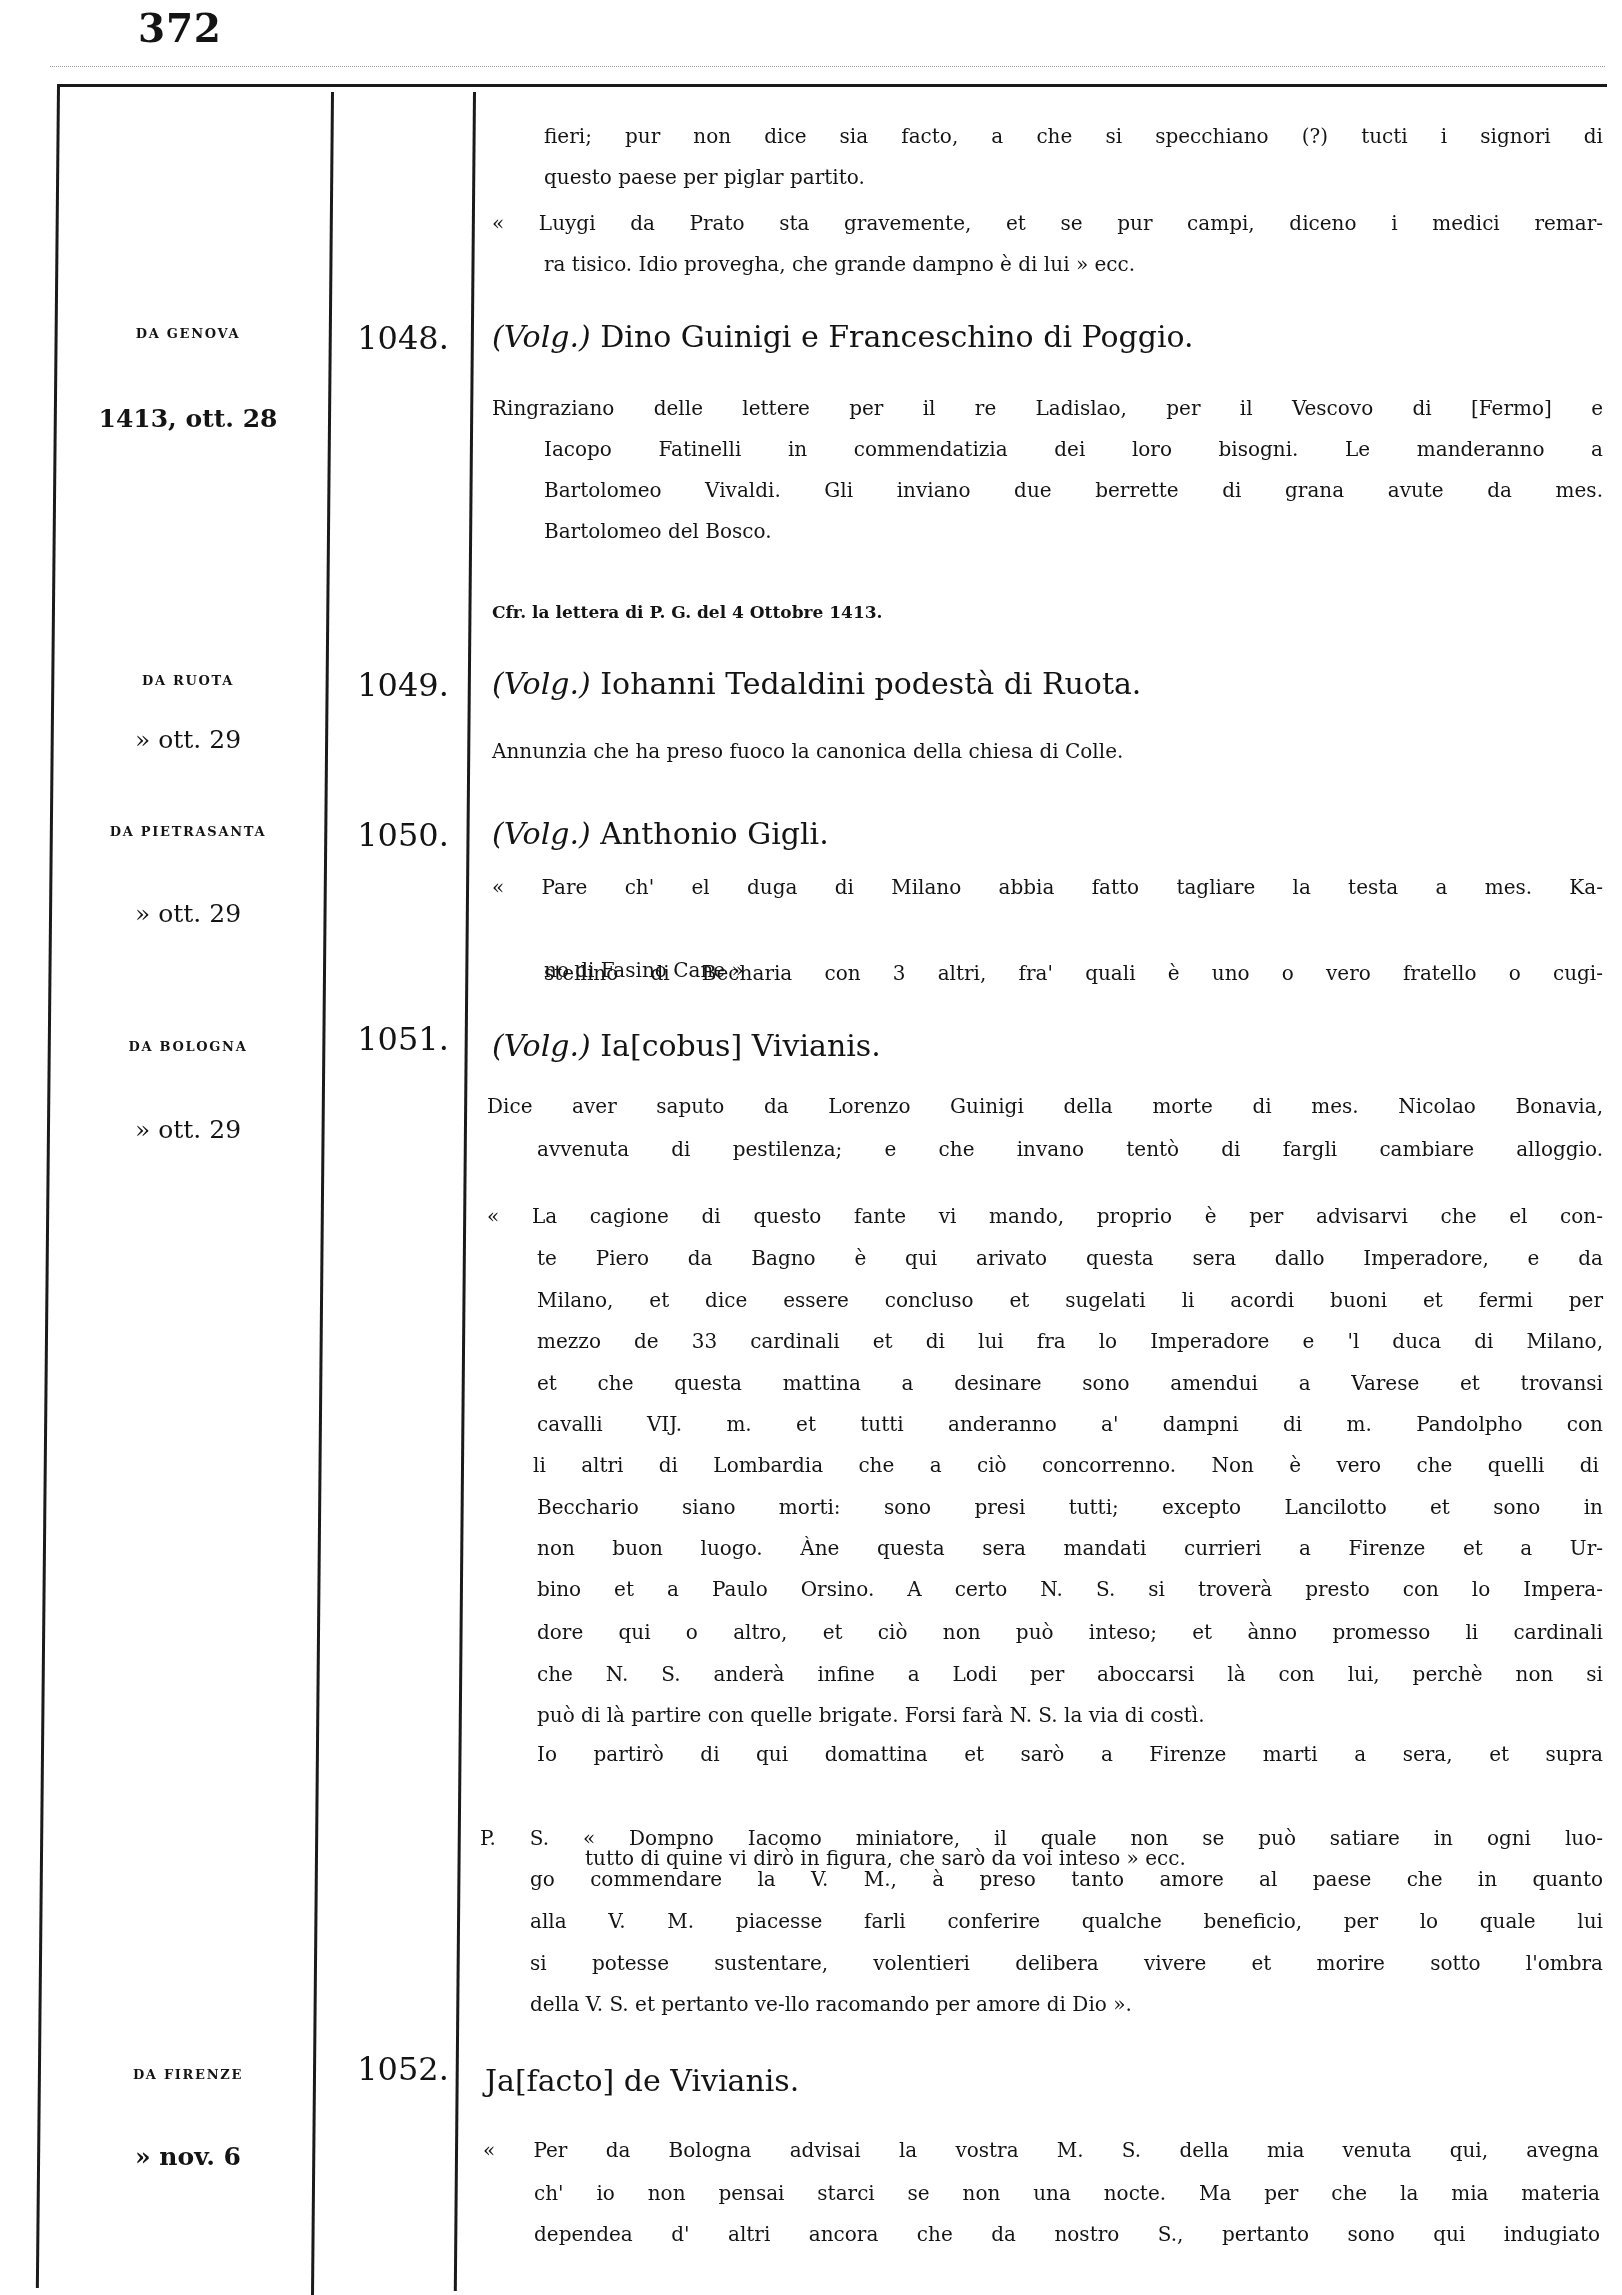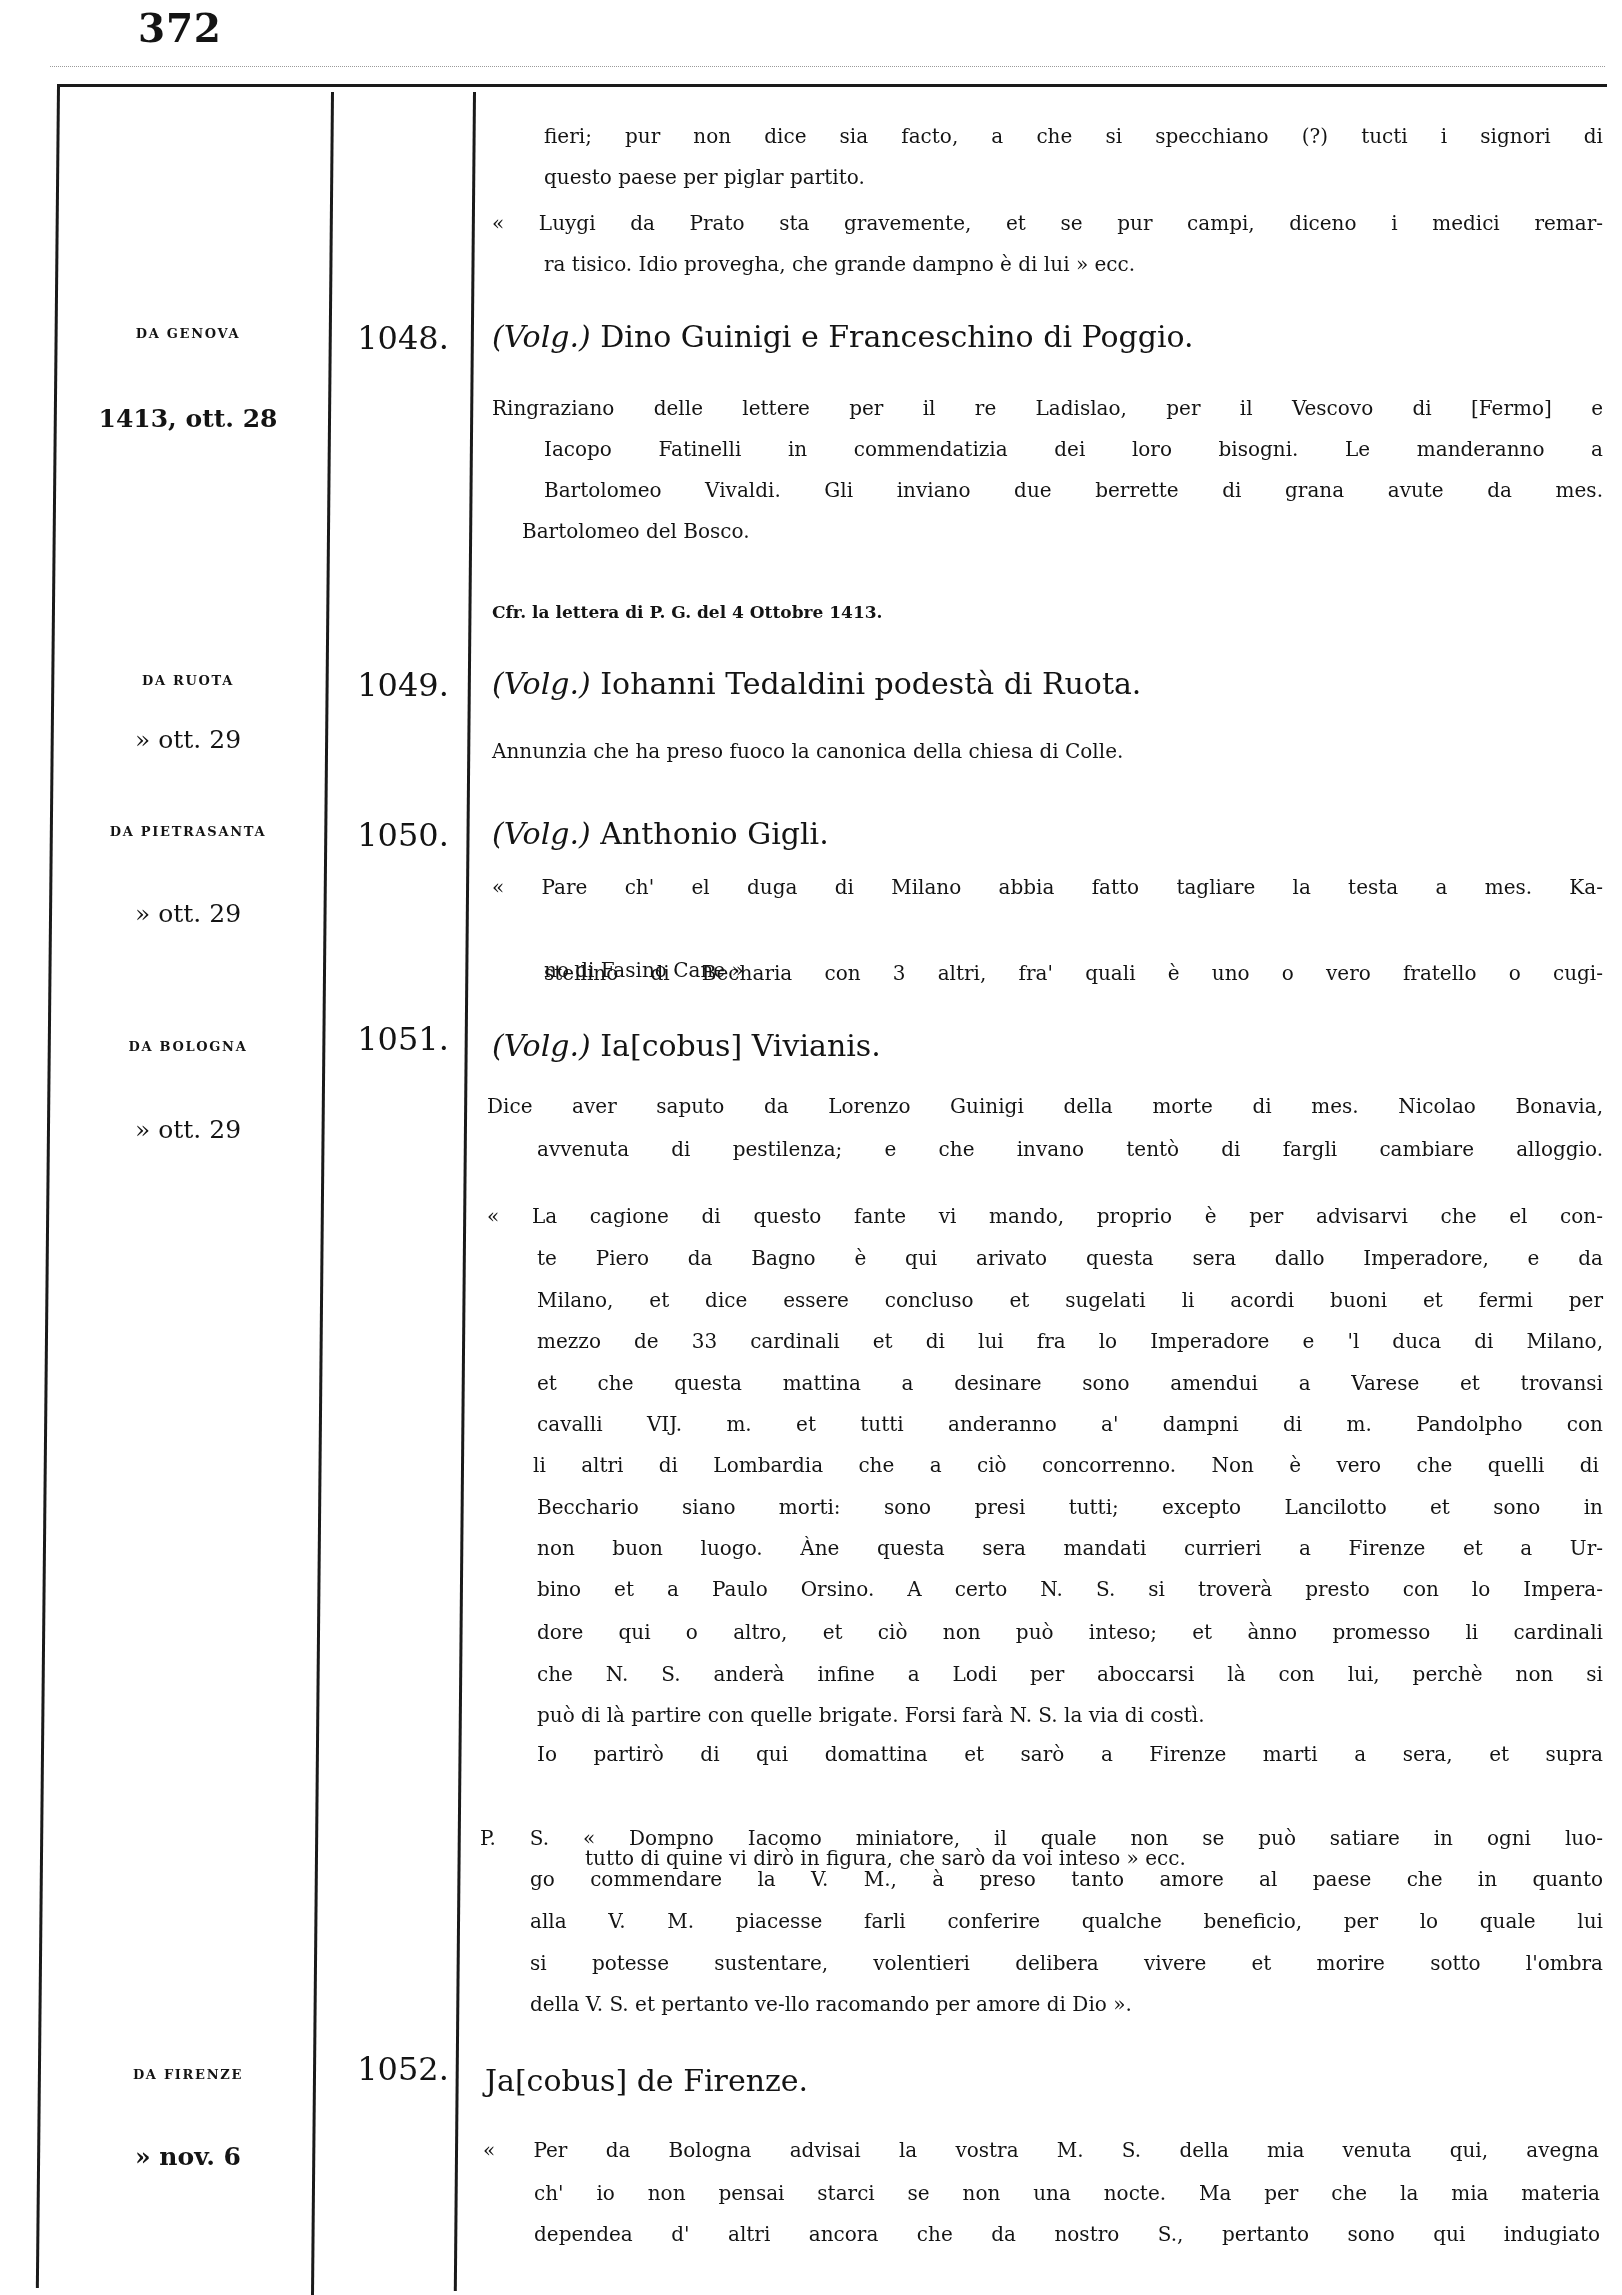--- a/index.html
+++ b/index.html
@@ -45,21 +45,21 @@
   <div class="abs place" style="top:326px;">DA GENOVA</div>
   <div class="abs date bold" style="top:404px;">1413, ott. 28</div>
   <div class="abs num" style="top:319px;">1048.</div>
   <div class="abs heading" style="left:492px; top:319px;">
     <i>(Volg.)</i>
     <span>Dino Guinigi e Franceschino di Poggio.</span>
   </div>
   <div class="line" style="left:492px; top:396px; width:1111px;"><span class="justify" style="width: 1111px;">Ringraziano delle lettere per il re Ladislao, per il Vescovo di [Fermo] e</span></div>
   <div class="line" style="left:544px; top:437px; width:1059px;"><span class="justify" style="width: 1059px;">Iacopo Fatinelli in commendatizia dei loro bisogni. Le manderanno a</span></div>
   <div class="line" style="left:544px; top:478px; width:1059px;"><span class="justify" style="width: 1059px;">Bartolomeo Vivaldi. Gli inviano due berrette di grana avute da mes.</span></div>
-  <div class="line" style="left:522px; top:519px;text-align:right;">Bartolomeo del Bosco.</div>
+  <div class="line" style="left:544px; top:519px;text-align:right;">Bartolomeo del Bosco.</div>
   <div class="abs cfr" style="left:492px; top:602px;">Cfr. la lettera di P. G. del 4 Ottobre 1413.</div>
 </div>
 
 <div>
   <div class="abs place" style="top:673px;">DA RUOTA</div>
   <div class="abs date" style="top:725px;">» ott. 29</div>
   <div class="abs num" style="top:666px;">1049.</div>
   <div class="abs heading" style="left:492px; top:666px;">
     <i>(Volg.)</i>
     <span>Iohanni Tedaldini podestà di Ruota.</span>
@@ -119,19 +119,19 @@
     <div class="line" style="left:530px; top:1951px; width:1073px;"><span class="justify" style="width: 1073px;">si potesse sustentare, volentieri delibera vivere et morire sotto l'ombra</span></div>
     <div class="line" style="left:530px; top:1992px;">della V. S. et pertanto ve-llo racomando per amore di Dio ».</div>
   </div>
 </div>
 
 <div>
   <div class="abs place" style="top:2067px;">DA FIRENZE</div>
   <div class="abs date bold" style="top:2142px;">» nov. 6</div>
   <div class="abs num" style="top:2050px;">1052.</div>
   <div class="abs heading" style="left:485px; top:2063px;">
-    <span>Ja[cobus] de Firenze.</span>
+    <span>Ja[facto] de Vivianis.</span>
   </div>
   <div class="line" style="left:483px; top:2138px; width:1116px;"><span class="justify" style="width: 1116px;">« Per da Bologna advisai la vostra M. S. della mia venuta qui, avegna</span></div>
   <div class="line" style="left:534px; top:2181px; width:1066px;"><span class="justify" style="width: 1066px;">ch' io non pensai starci se non una nocte.  Ma per che la mia materia</span></div>
   <div class="line" style="left:534px; top:2222px; width:1066px;"><span class="justify" style="width: 1066px;">dependea d' altri  ancora che da nostro S., pertanto sono qui  indugiato</span></div>
 </div>
 
 
 </body></html>

